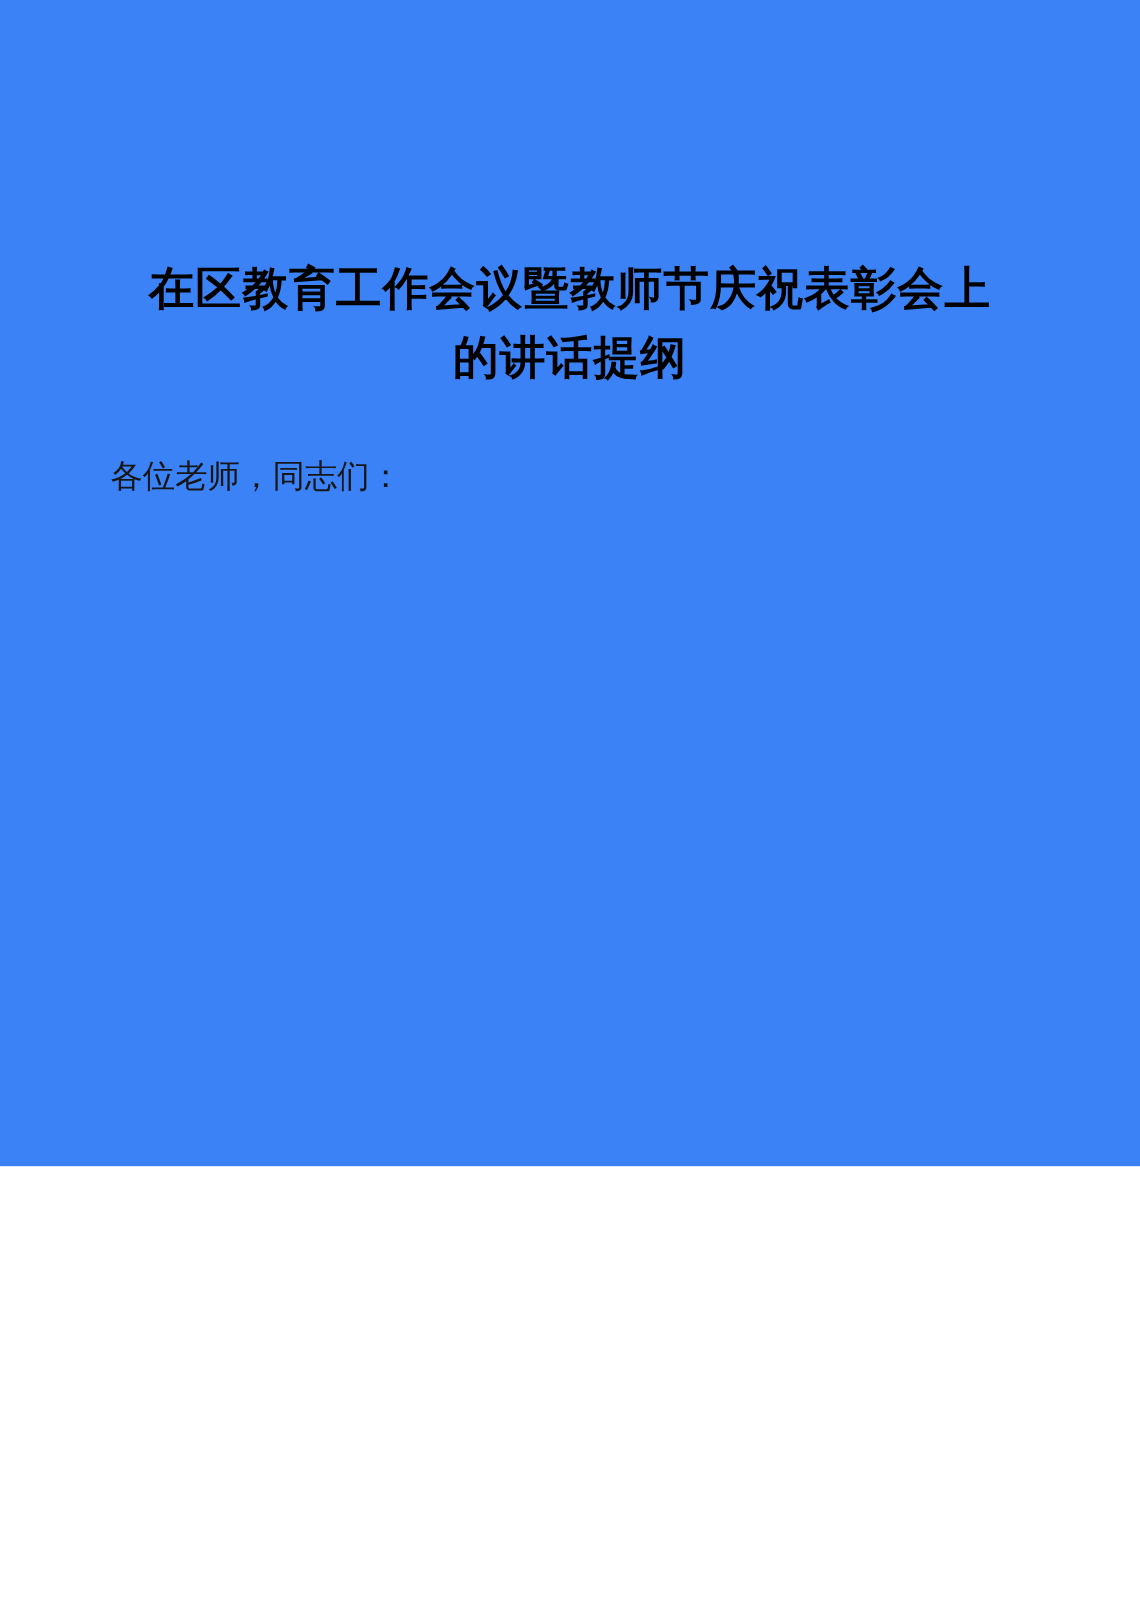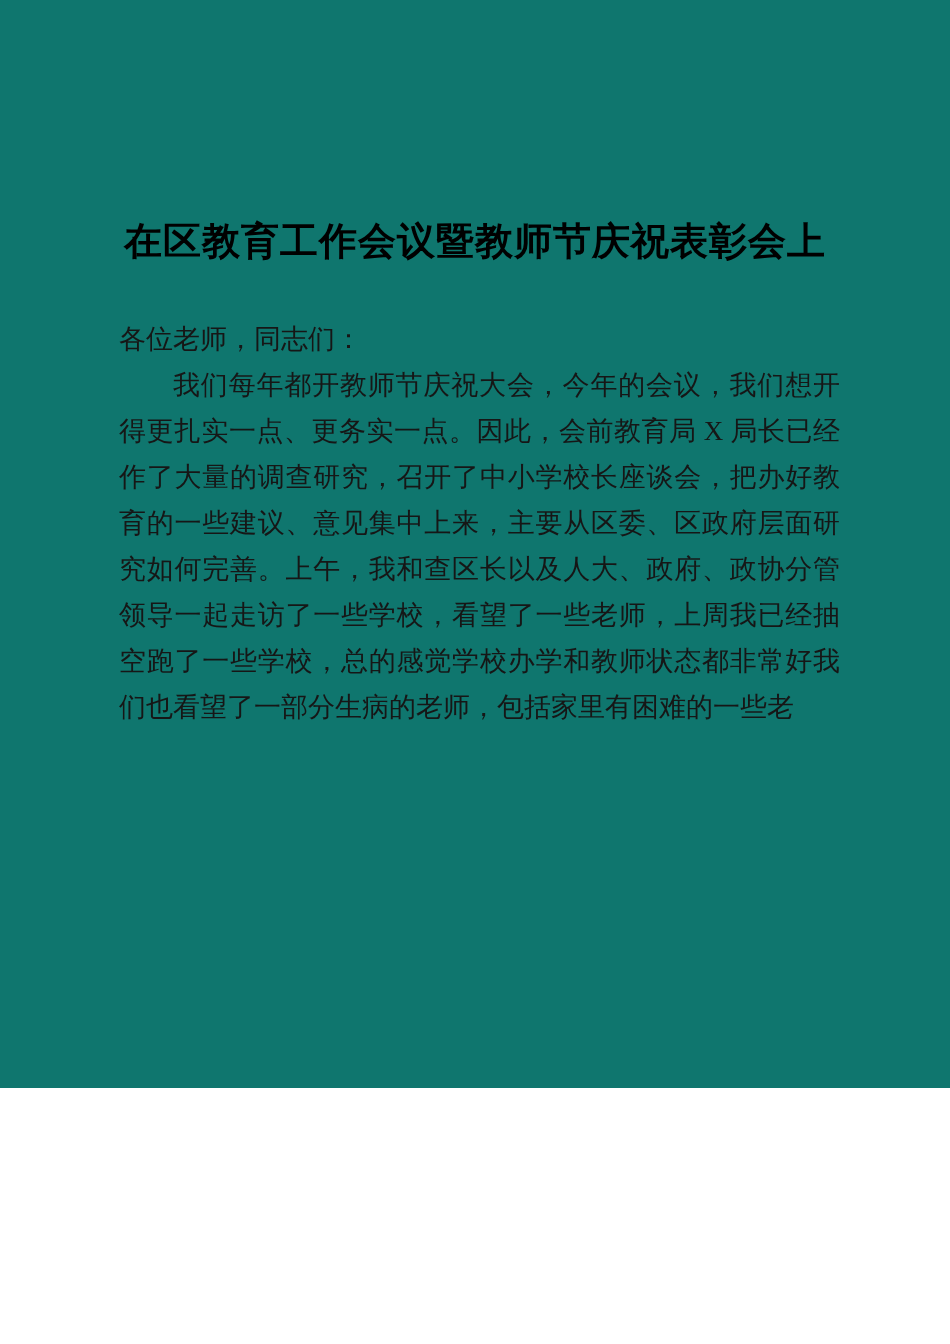--- a/index.html
+++ b/index.html
@@ -3,60 +3,60 @@
 <meta charset="utf-8">
 <style>
   html, body {
     margin: 0;
     padding: 0;
     background: #ffffff;
   }
   .page {
     position: relative;
     width: 950px;
-    height: 1088px;
-    background: #0f766e;
+    height: 972px;
+    background: #3b82f6;
     overflow: hidden;
     color: #000000;
     font-family: "Liberation Serif", "DejaVu Serif", serif;
   }
   .doc-title {
     margin: 212px 95px 0 95px;
     text-align: center;
     font-size: 38px;
     font-weight: 700;
     line-height: 58px;
     letter-spacing: 1px;
     color: #000000;
   }
   .doc-title .title-line {
     display: block;
   }
   .doc-body {
-    margin: 46px 110px 0 119px;
+    margin: 46px 110px 0 92px;
     font-size: 27px;
     line-height: 46px;
     text-align: justify;
     color: #161616;
   }
   .doc-body p {
     margin: 0;
     padding: 0;
   }
   .doc-body p.para {
     text-indent: 2em;
   }
 </style>
 </head>
 <body>
 
 <div class="page">
 
   <h1 class="doc-title">
     <span class="title-line">在区教育工作会议暨教师节庆祝表彰会上</span>
+    <span class="title-line">的讲话提纲</span>
   </h1>
 
   <div class="doc-body">
     <p class="salutation">各位老师，同志们：</p>
-    <p class="para">我们每年都开教师节庆祝大会，今年的会议，我们想开得更扎实一点、更务实一点。因此，会前教育局 X 局长已经作了大量的调查研究，召开了中小学校长座谈会，把办好教育的一些建议、意见集中上来，主要从区委、区政府层面研究如何完善。上午，我和查区长以及人大、政府、政协分管领导一起走访了一些学校，看望了一些老师，上周我已经抽空跑了一些学校，总的感觉学校办学和教师状态都非常好我们也看望了一部分生病的老师，包括家里有困难的一些老</p>
   </div>
 
 </div>
 
 </body></html>

